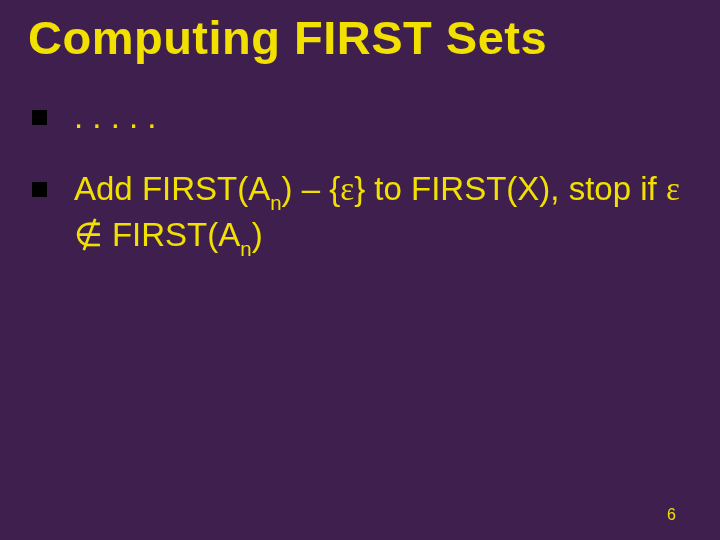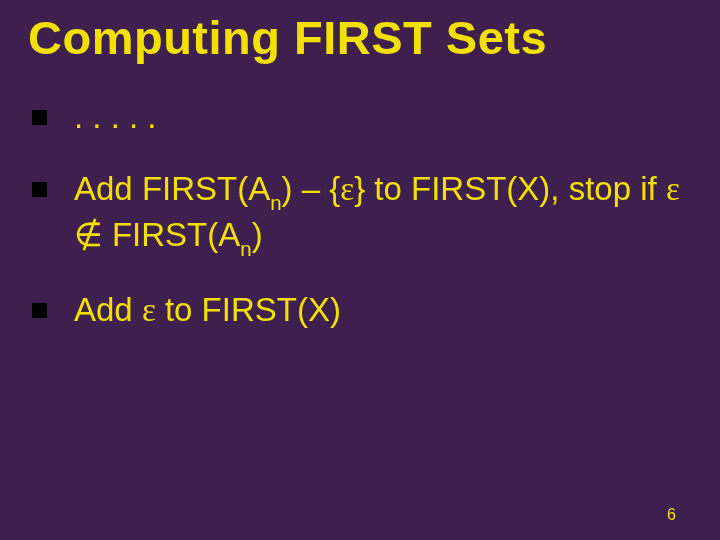--- a/index.html
+++ b/index.html
@@ -76,19 +76,16 @@
 
   <ul class="content">
     <li>
       <span>. . . . .</span>
     </li>
 
     <li>
       <span>Add FIRST(A</span><span class="sub">n</span><span>) – {</span><span class="eps">ε</span><span>} to FIRST(X), stop if </span><span class="eps">ε</span><span> </span><span class="notin">∉</span><span> FIRST(A</span><span class="sub">n</span><span>)</span>
     </li>
 
-    <li>
-      <span>Add </span><span class="eps">ε</span><span> to FIRST(X)</span>
-    </li>
   </ul>
 
   <div class="slide-number">6</div>
 </div>
 
 </body></html>

